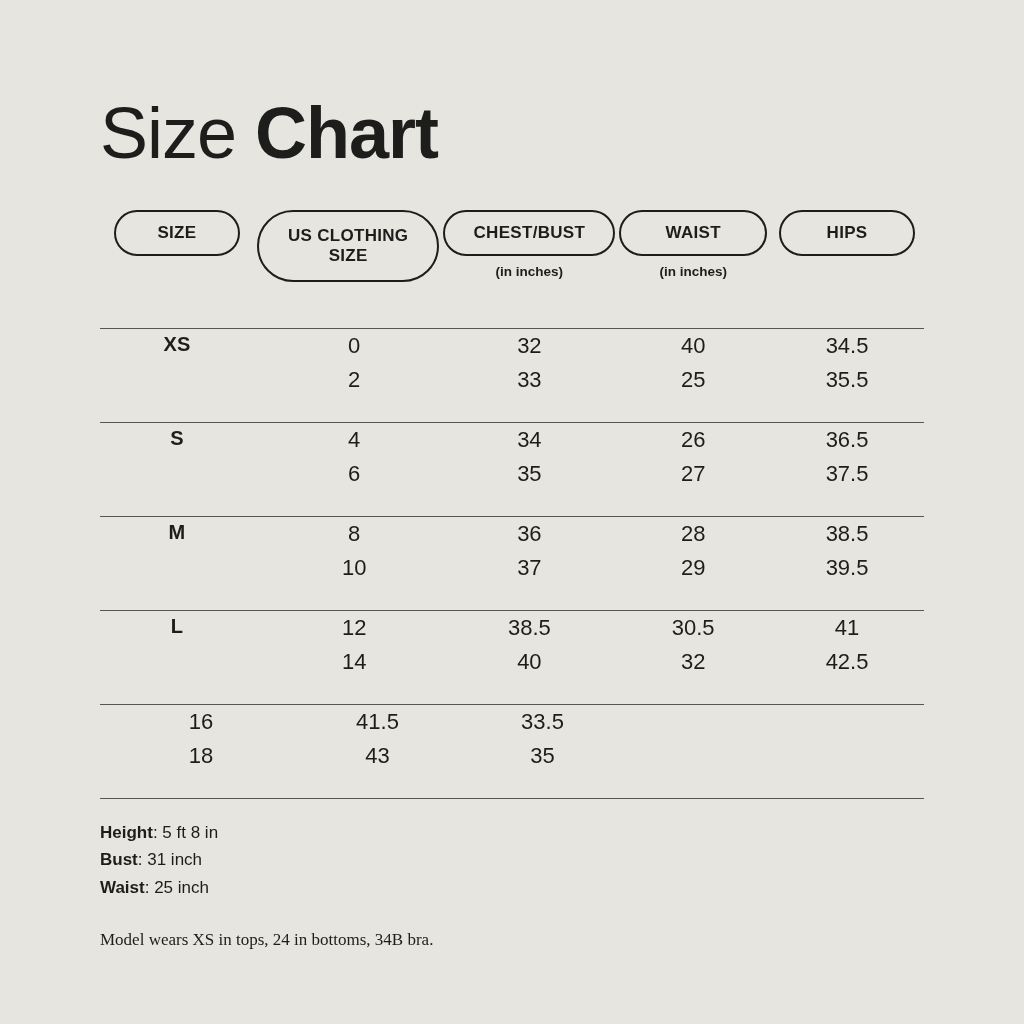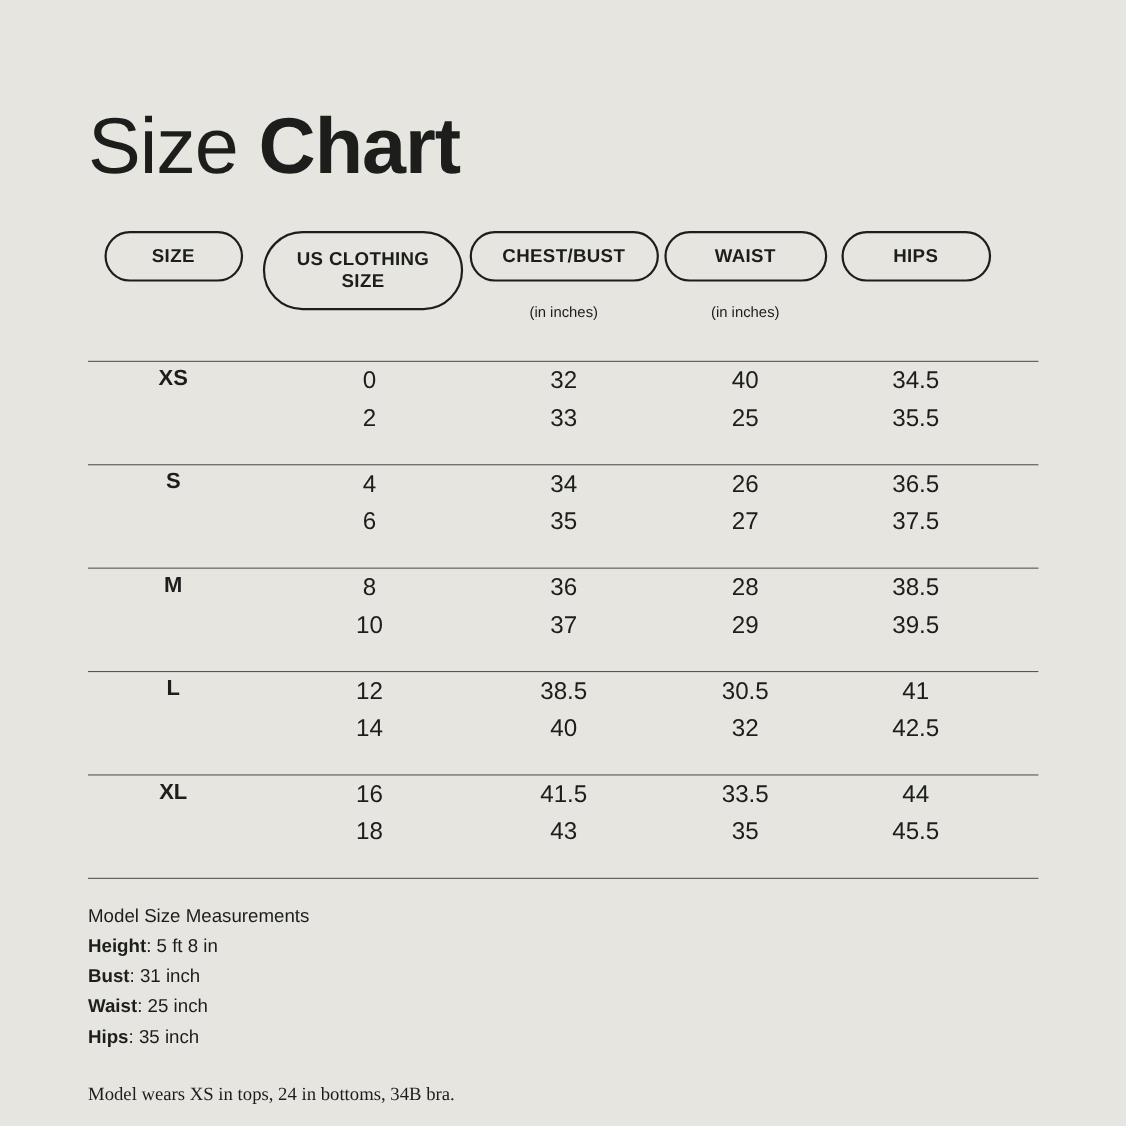--- a/index.html
+++ b/index.html
@@ -12,21 +12,21 @@
     background: #e6e5e0;
     font-family: "Liberation Sans", sans-serif;
     color: #1d1d1b;
     overflow: hidden;
   }
   .page {
     position: relative;
     width: 1024px;
     height: 1024px;
     box-sizing: border-box;
-    padding: 0 80px;
+    padding: 0 100px;
   }
 
   
   .title {
     margin: 0;
     padding-top: 96px;
     font-size: 72px;
     line-height: 1.05;
     letter-spacing: -1px;
     font-weight: 400;
@@ -57,22 +57,22 @@
     text-align: center;
     font-weight: 700;
     font-size: 17px;
     letter-spacing: 0.3px;
     line-height: 1.15;
     box-sizing: border-box;
     background: transparent;
   }
   .sub {
     font-size: 13.5px;
-    font-weight: 400;
-    margin-top: 20px;
+    font-weight: 700;
+    margin-top: 8px;
   }
 
   
   .c-size   { width: 155px; }
   .c-us     { width: 190px; }
   .c-chest  { width: 175px; }
   .c-waist  { width: 155px; }
   .c-hips   { width: 155px; }
 
   .pill-size  { width: 126px; height: 46px; }
@@ -226,43 +226,36 @@
         <span class="v1">30.5</span>
         <span class="v2">32</span>
       </div>
       <div class="cell c-hips stack">
         <span class="v1">41</span>
         <span class="v2">42.5</span>
       </div>
     </div>
 
     <div class="row">
-      <div class="cell size-label c-size">XL</div>
       <div class="cell c-us stack">
         <span class="v1 off-r">16</span>
         <span class="v2 off-r">18</span>
       </div>
       <div class="cell c-chest stack">
         <span class="v1">41.5</span>
         <span class="v2">43</span>
       </div>
       <div class="cell c-waist stack">
         <span class="v1">33.5</span>
         <span class="v2">35</span>
       </div>
-      <div class="cell c-hips stack">
-        <span class="v1">44</span>
-        <span class="v2">45.5</span>
-      </div>
     </div>
 
   </div>
 
   <div class="notes">
-    <div class="line">Model Size Measurements</div>
     <div class="line"><b>Height</b><span>: 5 ft 8 in</span></div>
     <div class="line"><b>Bust</b><span>: 31 inch</span></div>
     <div class="line"><b>Waist</b><span>: 25 inch</span></div>
-    <div class="line"><b>Hips</b><span>: 35 inch</span></div>
     <div class="line last">Model wears XS in tops, 24 in bottoms, 34B bra.</div>
   </div>
 
 </div>
 
 </body></html>

